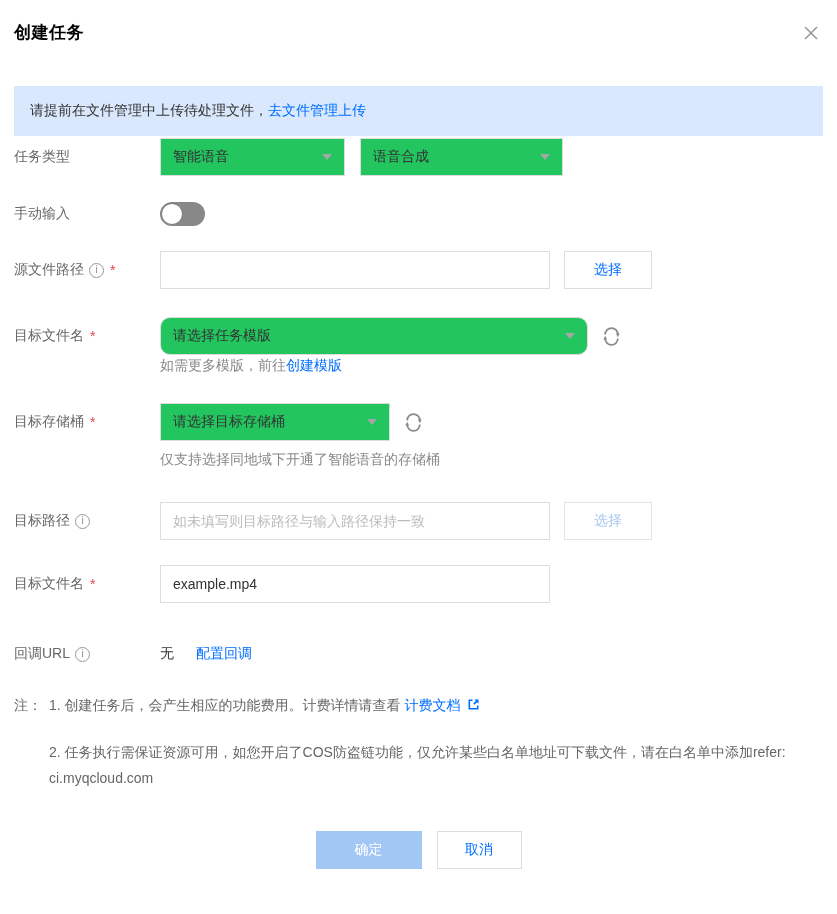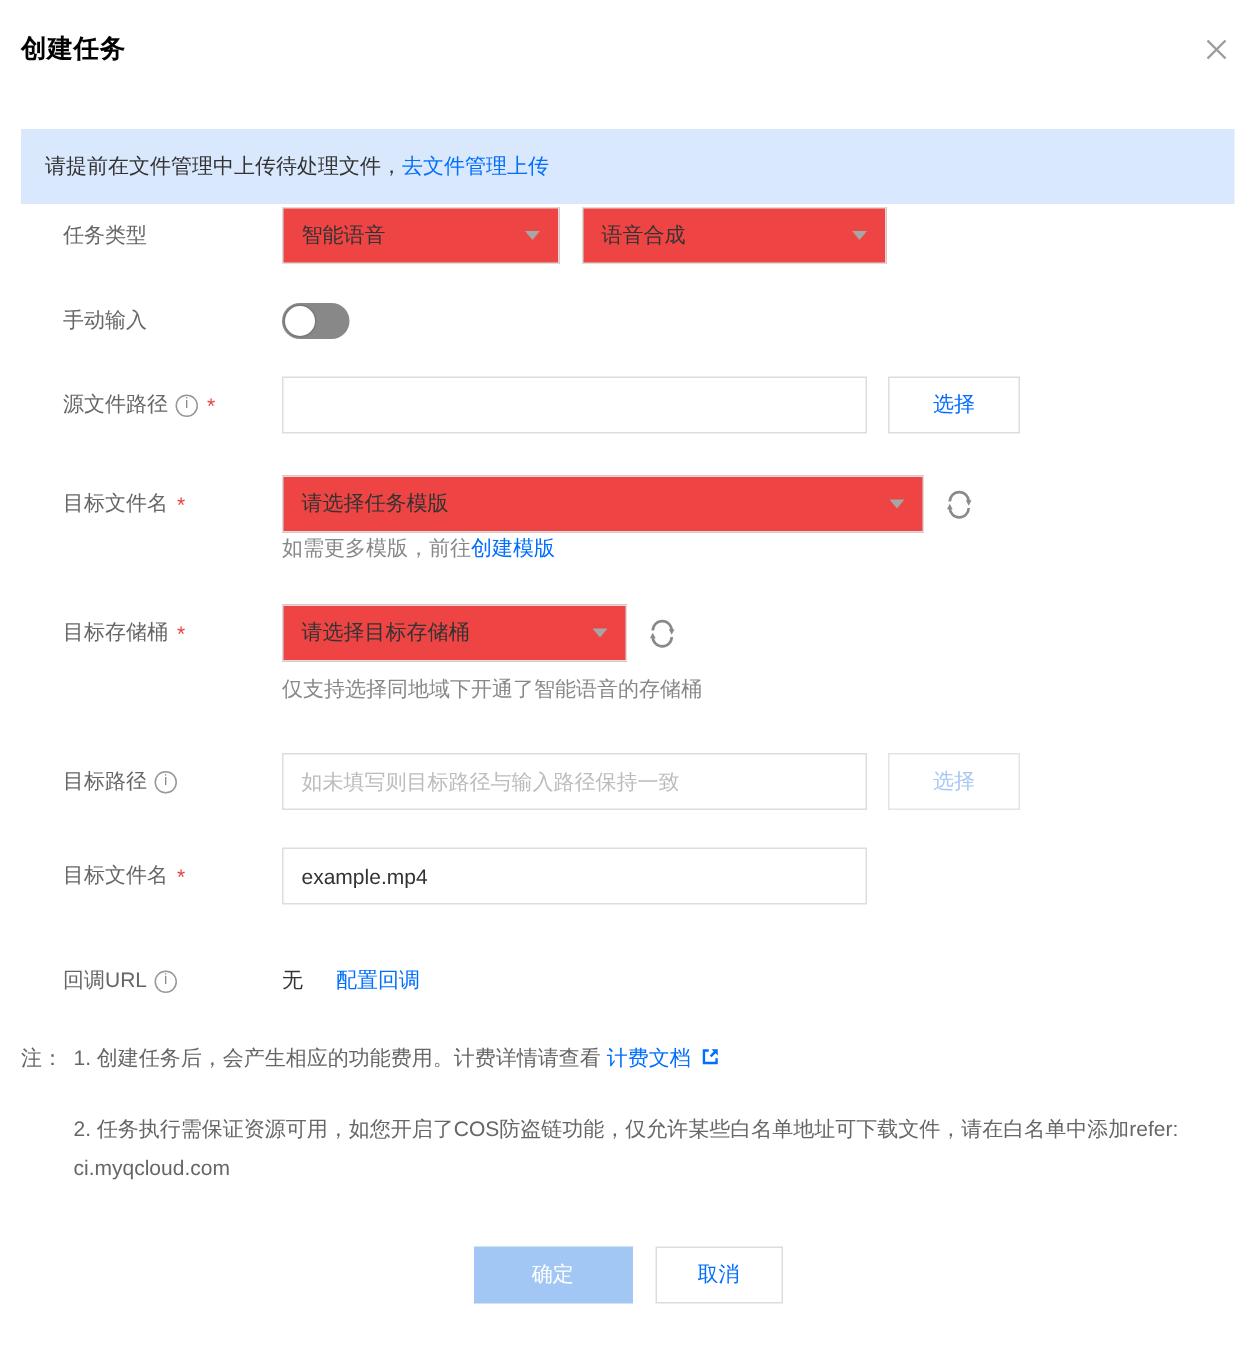--- a/index.html
+++ b/index.html
@@ -17,31 +17,31 @@
   .dialog-title { font-size:17px; font-weight:bold; color:#000; letter-spacing:.5px; }
   .close-btn { cursor:pointer; margin:4px 4px 0 0; line-height:0; }
 
   
   .banner { height:50px; background:#d9e8fc; display:flex; align-items:center; padding:0 16px; margin-bottom:2px; }
   .link { color:#006eff; cursor:pointer; }
 
   
   .form-row { display:flex; align-items:center; margin-bottom:26px; }
   .form-row.align-top { align-items:flex-start; }
-  .row-label { width:146px; flex-shrink:0; color:#666; display:flex; align-items:center; gap:5px;margin-left:28px; }
+  .row-label { width:146px; flex-shrink:0; color:#666; display:flex; align-items:center; gap:5px; }
   .align-top .row-label { height:38px; }
   .required { color:#e54545; margin-left:1px; }
   .info-icon { width:15px; height:15px; border:1px solid #979797; border-radius:50%; color:#8a8a8a; font-size:10px; line-height:1; display:inline-flex; align-items:center; justify-content:center; flex-shrink:0; cursor:pointer; }
 
   .control-line { display:flex; align-items:center; }
-  .select-box { height:38px; border:1px solid #ddd; background:#ef4444; display:flex; align-items:center; justify-content:space-between; padding:0 12px; color:#333; cursor:pointer; }
+  .select-box { height:38px; border:1px solid #ddd; background:#22c55e; display:flex; align-items:center; justify-content:space-between; padding:0 12px; color:#333; cursor:pointer; }
   .caret { width:0; height:0; border-left:5px solid transparent; border-right:5px solid transparent; border-top:6px solid #a6a6a6; margin-left:10px; }
   .sel-task-cat { width:185px; margin-right:15px; }
   .sel-task-sub { width:203px; }
-  .sel-template { width:428px; }
+  .sel-template { width:428px;border-radius:10px; }
   .sel-bucket  { width:230px; }
 
   .text-input { height:38px; border:1px solid #ddd; padding:0 12px; font-size:14px; color:#333; font-family:inherit; outline:none; width:390px; background:#fff; }
   .text-input::placeholder { color:#bcbcbc; }
 
   .btn-outline { height:38px; width:88px; border:1px solid #ddd; background:#fff; color:#006eff; font-size:14px; font-family:inherit; cursor:pointer; margin-left:14px; }
   .btn-outline.is-disabled { color:#a7c7f2; border-color:#e4e4e4; cursor:default; }
 
   .refresh-btn { margin-left:13px; cursor:pointer; line-height:0; }
 

